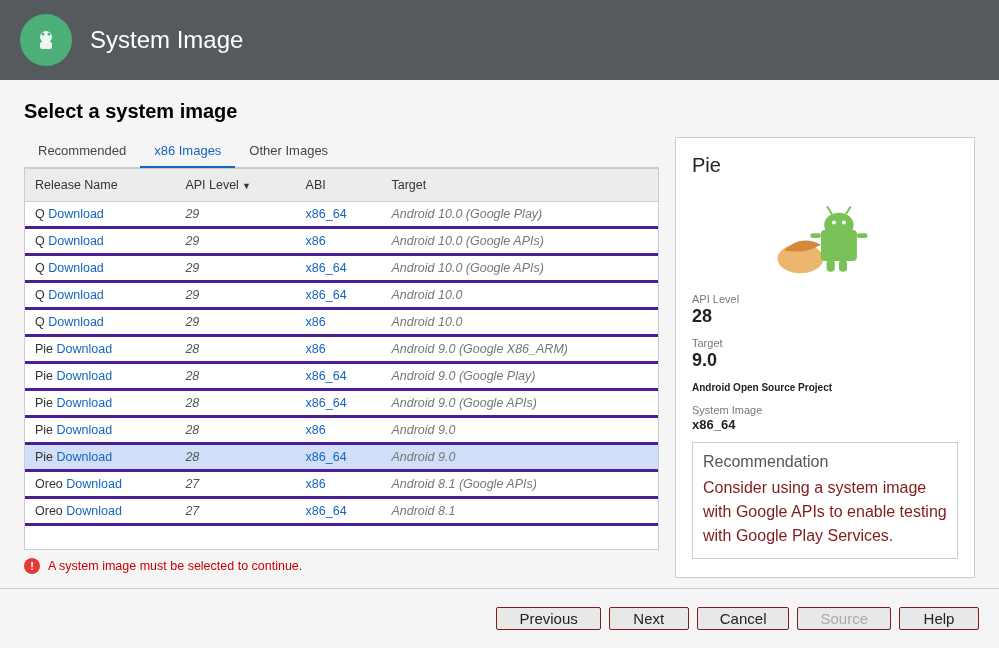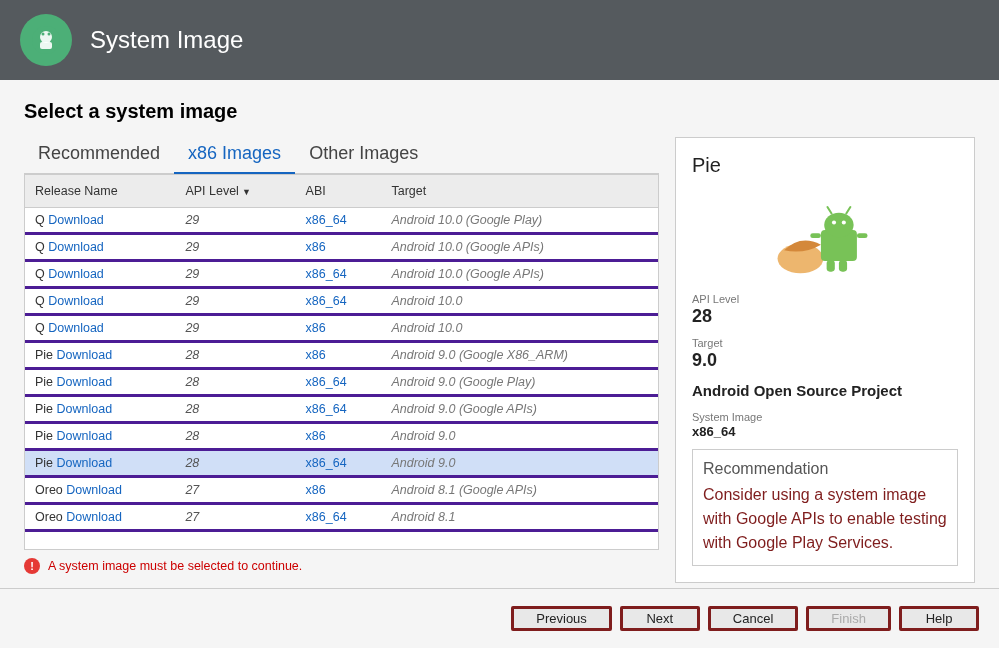--- a/index.html
+++ b/index.html
@@ -60,21 +60,21 @@
 
     
     .tabs {
       display: flex;
       border-bottom: 1px solid #ccc;
       margin-bottom: 0;
     }
     .tab {
       padding: 6px 14px 8px 14px;
       cursor: pointer;
-      font-size: 18px;
+      font-size: 13px;
       color: #444;
       border-bottom: 2px solid transparent;
       margin-bottom: -1px;
     }
     .tab.active {
       color: #1565c0;
       border-bottom: 2px solid #1565c0;
       font-weight: 500;
     }
 
@@ -194,22 +194,22 @@
       height: 60px;
       border-top: 1px solid #ccc;
       display: flex;
       align-items: center;
       justify-content: flex-end;
       padding: 0 20px;
       gap: 8px;
     }
     .footer-btn {
       padding: 2px 22px;
-      font-size: 13px;
-      border: 3px solid #7f1d1d;
+      font-size: 15px;
+      border: 1px solid #7f1d1d;
       background: #e8e8e8;
       cursor: pointer;
       border-radius: 2px;
       color: #222;
       min-width: 80px;
     }
     .footer-btn:disabled { color: #aaa; cursor: default; }
 
     
     .table-container::-webkit-scrollbar { width: 8px; }
@@ -364,35 +364,35 @@
             <rect x="62" y="87" width="10" height="14" rx="4" fill="#78c257"></rect>
             <rect x="77" y="87" width="10" height="14" rx="4" fill="#78c257"></rect>
           </svg>
         </div>
 
         <div class="info-label">API Level</div>
         <div class="info-value large">28</div>
 
         <div class="info-label">Target</div>
         <div class="info-value large">9.0</div>
-        <div class="info-value" style="font-size:15px;line-height:1.3;margin-top:8px;">Android Open Source Project</div>
+        <div class="info-value" style="font-size:10px;line-height:1.3;margin-top:8px;">Android Open Source Project</div>
 
         <div style="margin-top:10px;">
           <div class="info-label">System Image</div>
           <div class="info-value">x86_64</div>
         </div>
 
         <div class="recommendation-box">
           <div class="recommendation-label">Recommendation</div>
           <div class="recommendation-text">Consider using a system image with Google APIs to enable testing with Google Play Services.</div>
         </div>
       </div>
     </div>
   </div>
 </div>
 
 <div class="footer">
   <button class="footer-btn">Previous</button>
   <button class="footer-btn">Next</button>
   <button class="footer-btn">Cancel</button>
-  <button class="footer-btn" disabled="">Finish</button>
+  <button class="footer-btn" disabled="">Source</button>
   <button class="footer-btn">Help</button>
 </div>
 
 </body></html>

